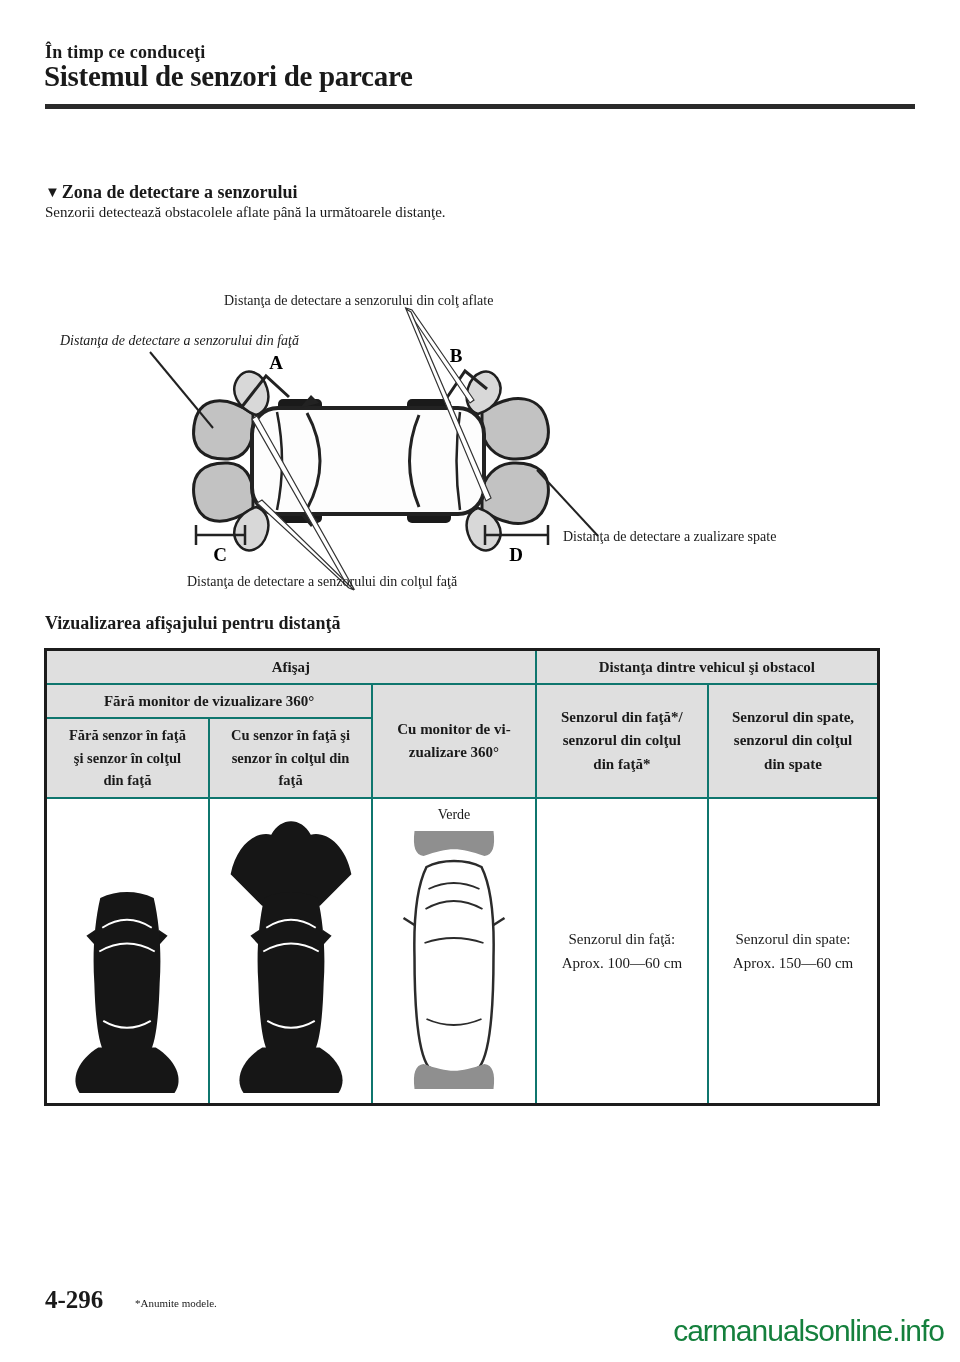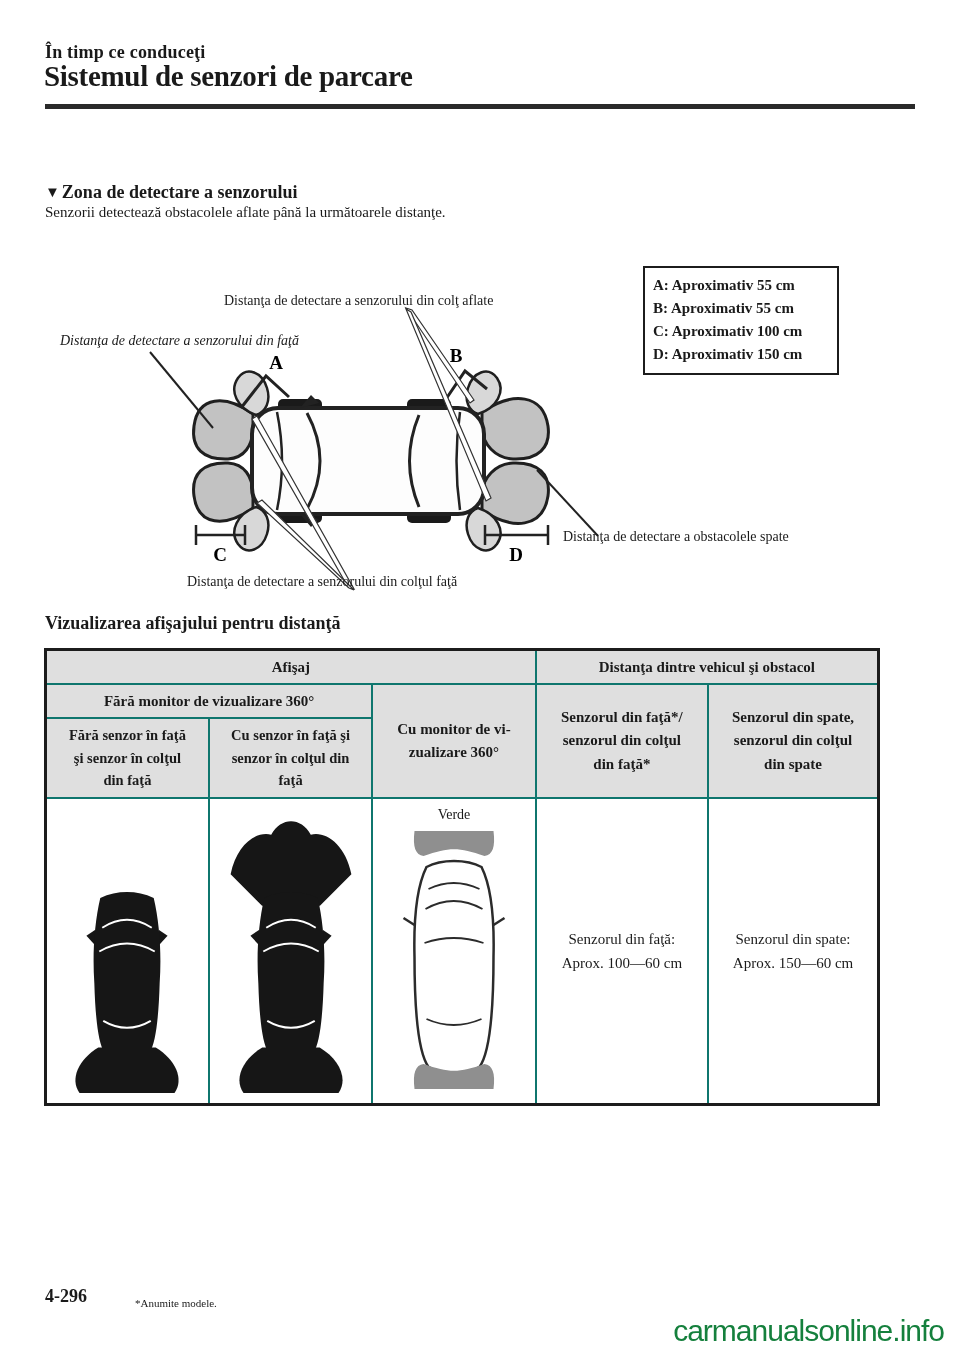--- a/index.html
+++ b/index.html
@@ -38,21 +38,21 @@
   .pre{white-space:pre-line;line-height:1.55;}
   tr.r1 td{height:28px;}
   tr.r2 td{height:28px;}
   tr.r3 td{height:74px;font-size:14.5px;}
   tr.rbody td{height:300px;background:#ffffff;font-weight:normal;}
   .dist-text{font-size:14.5px;text-align:left;padding-left:10px;line-height:1.6;
       white-space:pre-line;}
   .verde-label{font-size:14px;margin:4px 0 1px 0;font-weight:normal;}
   .cell-img{display:block;margin:4px auto 4px auto;}
   
-  .page-number{left:45px;top:1286px;font-size:18px;font-weight:bold;text-align:right;}
+  .page-number{left:45px;top:1286px;font-size:25px;font-weight:bold;text-align:right;}
   .footnote{left:135px;top:1297px;font-size:11px;}
   .watermark{right:16px;top:1314px;font-family:"Liberation Sans",sans-serif;
       font-size:30px;color:#15803d;letter-spacing:-1px;}
 </style>
 </head>
 <body>
 
 <div class="abs breadcrumb">În timp ce conduceţi</div>
 <div class="abs page-title">Sistemul de senzori de parcare</div>
 <div class="abs title-rule"></div>
@@ -116,27 +116,23 @@
     <g fill="#ffffff" stroke="#333333" stroke-width="1.2">
       <polygon points="303,339 309,341 212,168 207,171"></polygon>
       <polygon points="304,340 309,342 217,252 212,255"></polygon>
     </g>
 
     <text class="svg-letter" x="231" y="121" text-anchor="middle">A</text>
     <text class="svg-letter" x="411" y="114" text-anchor="middle">B</text>
     <text class="svg-letter" x="175" y="313" text-anchor="middle">C</text>
     <text class="svg-letter" x="471" y="313" text-anchor="middle">D</text>
   </svg>
-  <div class="abs legend-box">A: Aproximativ 55 cm
-B: Aproximativ 55 cm
-C: Aproximativ 100 cm
-D: Aproximativ 150 cm</div>
   <div class="abs dlabel lbl-rear-corner">Distanţa de detectare a senzorului din colţ aflate</div>
   <div class="abs dlabel lbl-front">Distanţa de detectare a senzorului din faţă</div>
-  <div class="abs dlabel lbl-rear">Distanţa de detectare a obstacolele spate</div>
+  <div class="abs dlabel lbl-rear">Distanţa de detectare a zualizare spate</div>
   <div class="abs dlabel lbl-front-corner">Distanţa de detectare a senzorului din colţul faţă</div>
 </div>
 
 <div class="abs sec-heading sec2">Vizualizarea afişajului pentru distanţă</div>
 
 <table class="sensor-table">
   <colgroup>
     <col style="width:163px">
       <col style="width:163px">
       <col style="width:163px">

